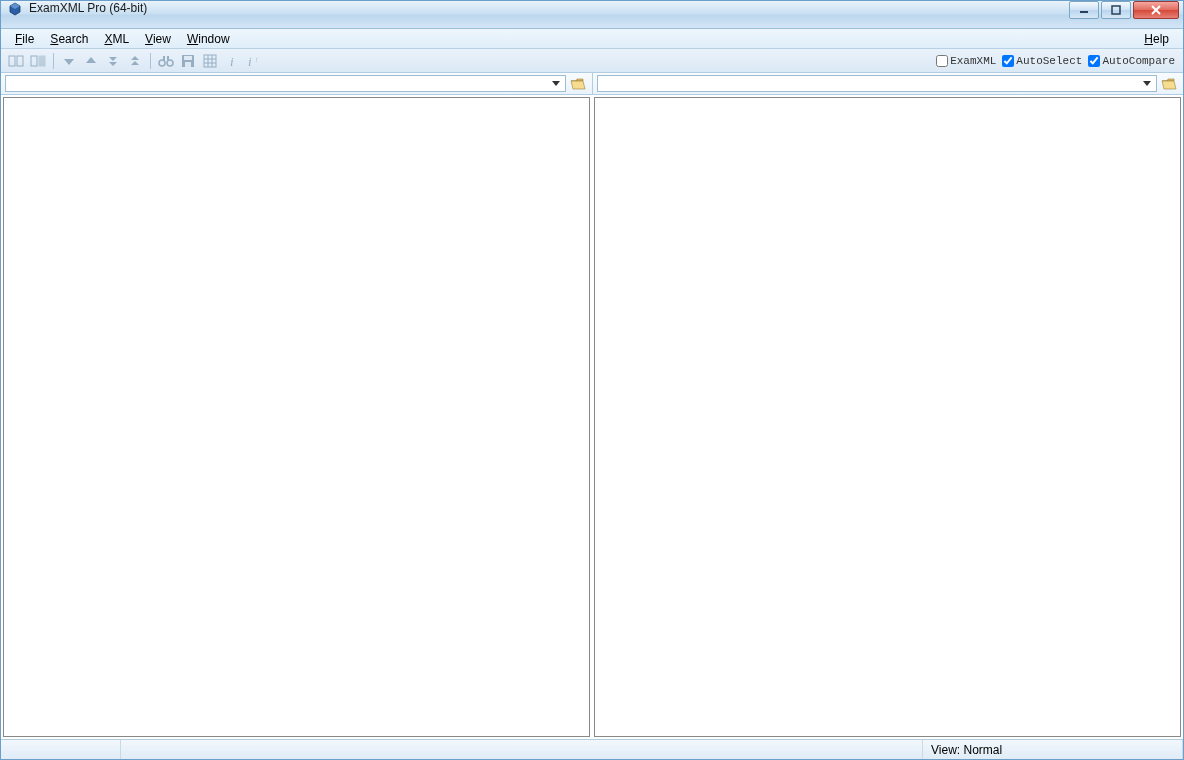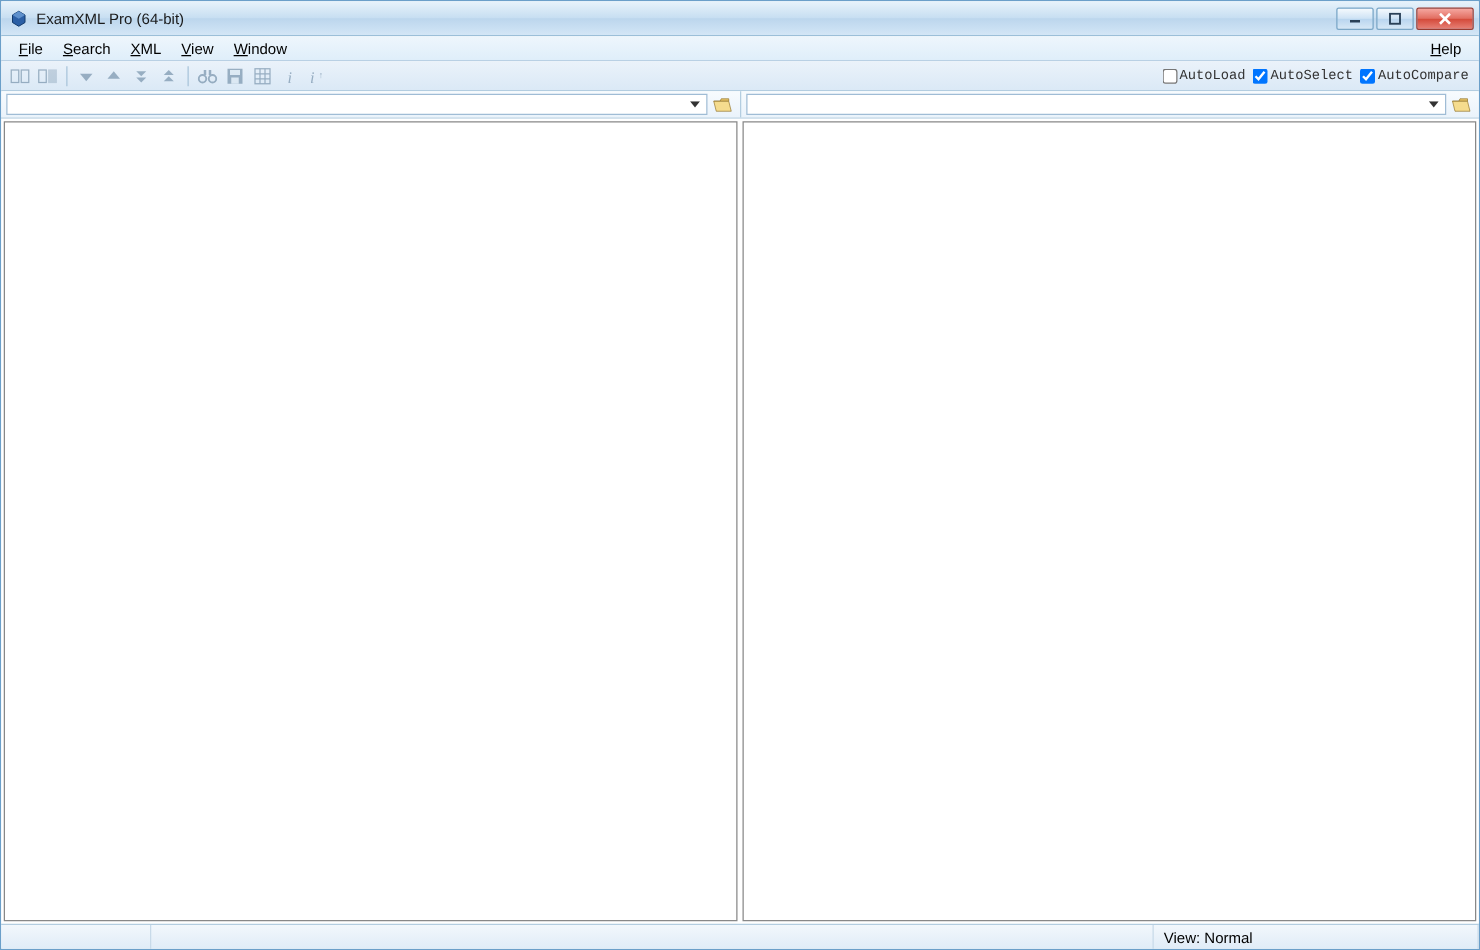--- a/index.html
+++ b/index.html
@@ -17,21 +17,21 @@
   height: 760px;
   border: 1px solid #6b9fc9;
   background: #fff;
   display: flex;
   flex-direction: column;
 }
 .titlebar {
   height: 28px;
   background: linear-gradient(to bottom, #e8f3fb, #c8dff2 48%, #bcd6ed 52%, #d3e6f6);
   display: flex;
-  align-items: center;
+  align-items: flex-start;
   padding: 0 2px 0 6px;
   border-bottom: 1px solid #9bbfd8;
 }
 .titlebar .app-icon {
   width: 16px; height: 16px; margin-right: 6px;
   display: inline-flex; align-items: center; justify-content: center;
 }
 .titlebar .title { color: #1a1a1a; font-size: 12px; }
 .titlebar-spacer { flex: 1; }
 .win-buttons { display: flex; gap: 0; margin-right: 2px; }
@@ -273,21 +273,21 @@
     <div class="tbtn">
       <svg width="16" height="14" viewBox="0 0 16 14">
           <text x="2" y="12" font-family="Georgia,serif" font-style="italic" font-size="13" fill="#5a7a96">i</text>
           <text x="9" y="8" font-size="7" fill="#5a7a96">↑</text>
         </svg>
     </div>
     <div class="toolbar-spacer"></div>
     <div class="auto-options">
       <label class="auto-opt">
         <input type="checkbox" style="">
-        <span>AutoLoad</span>
+        <span>ExamXML</span>
       </label>
       <label class="auto-opt">
         <input type="checkbox" checked="" style="">
         <span>AutoSelect</span>
       </label>
       <label class="auto-opt">
         <input type="checkbox" checked="" style="">
         <span>AutoCompare</span>
       </label>
     </div>

